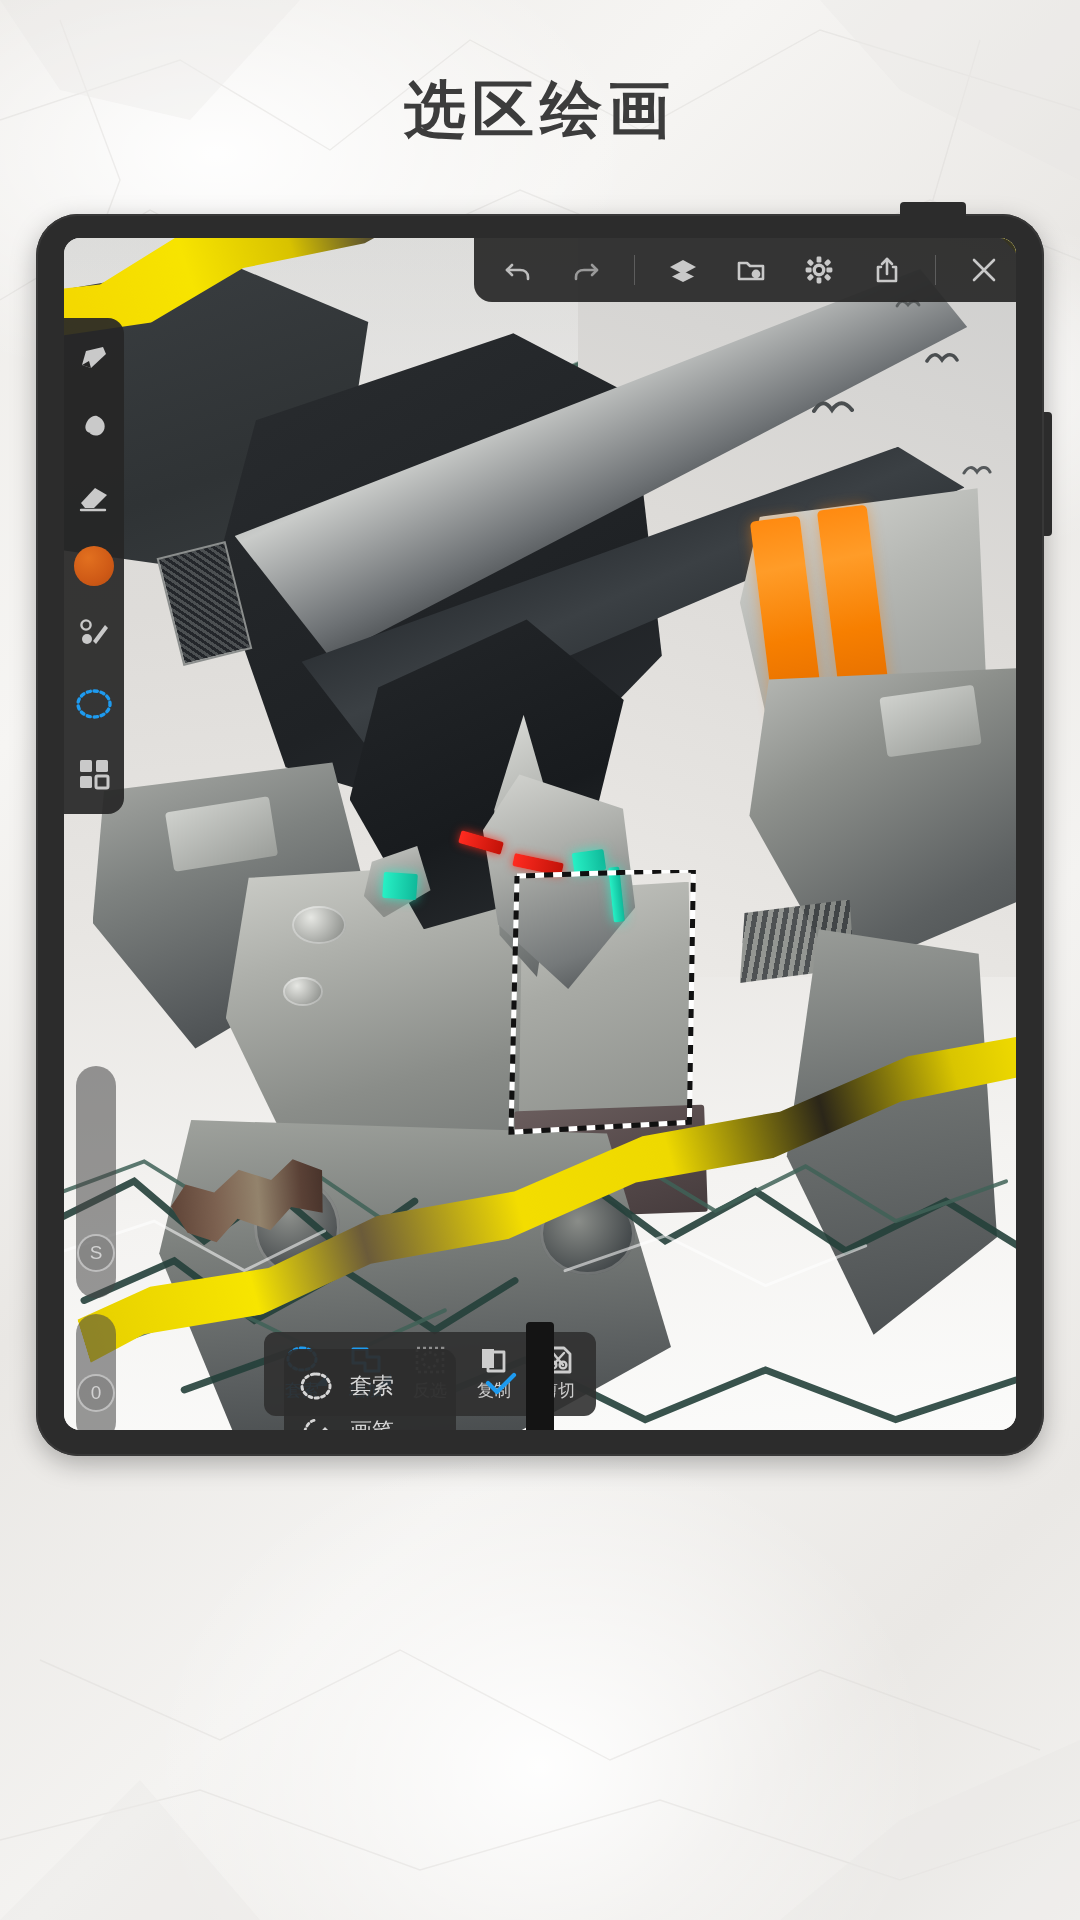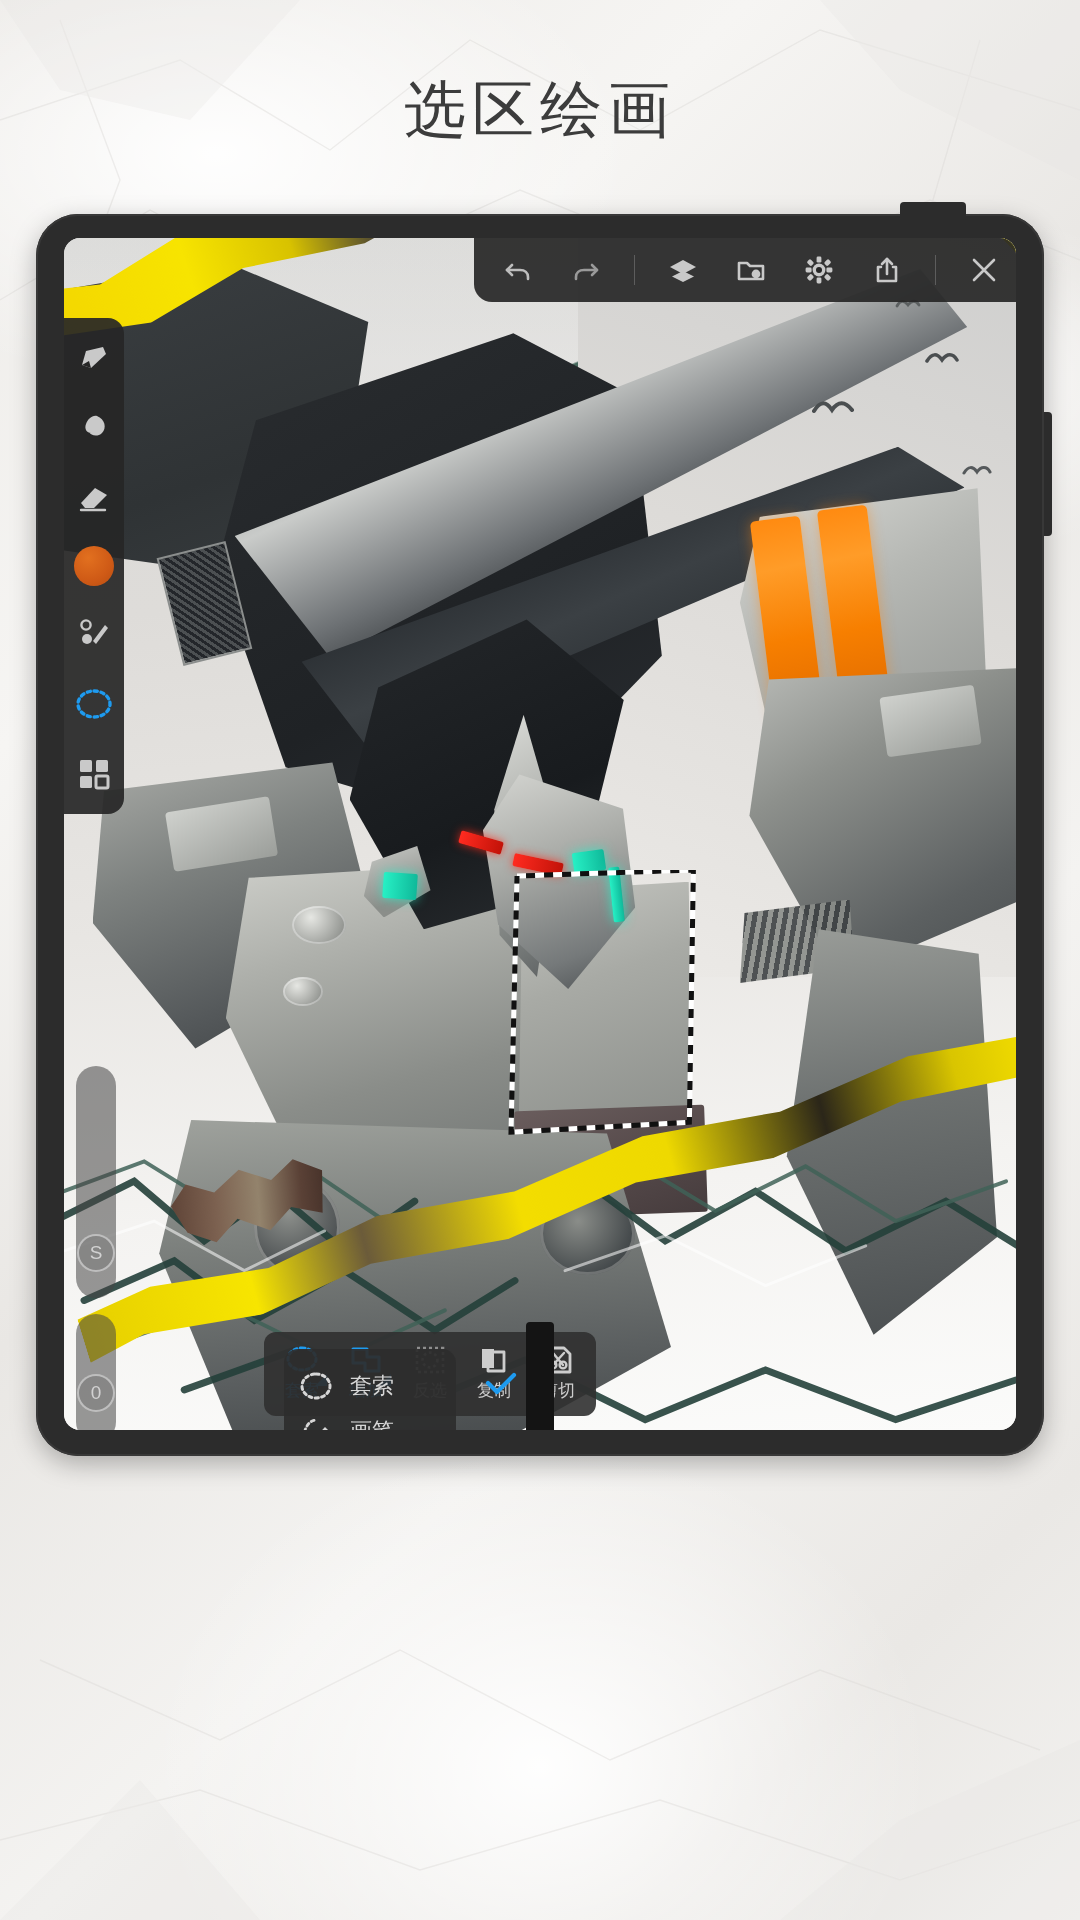--- a/index.html
+++ b/index.html
@@ -17,21 +17,21 @@
       radial-gradient(ellipse 500px 300px at 85% 20%, rgba(255,255,255,.9), rgba(0,0,0,0) 60%),
       radial-gradient(ellipse 600px 500px at 50% 92%, rgba(255,255,255,.95), rgba(0,0,0,0) 65%),
       linear-gradient(135deg,#eceae7 0%,#f6f5f3 25%,#e9e7e4 45%,#f4f3f1 65%,#eae8e5 85%,#f3f2f0 100%);
   }
   #paper-creases{
     position:absolute;inset:0;opacity:.55;
   }
   
   #title{
     position:absolute;top:68px;left:0;width:1080px;text-align:center;
-    font-size:62px;font-weight:normal;color:#3c3c3c;letter-spacing:6px;
+    font-size:62px;font-weight:bold;color:#3c3c3c;letter-spacing:6px;
     z-index:5;
   }
   
   #tablet{
     position:absolute;left:36px;top:214px;width:1008px;height:1242px;
     background:#2c2c2c;border-radius:42px;
     box-shadow:0 8px 26px rgba(0,0,0,.28), inset 0 0 0 2px #383838;
     z-index:4;
   }
   #tablet-notch{

